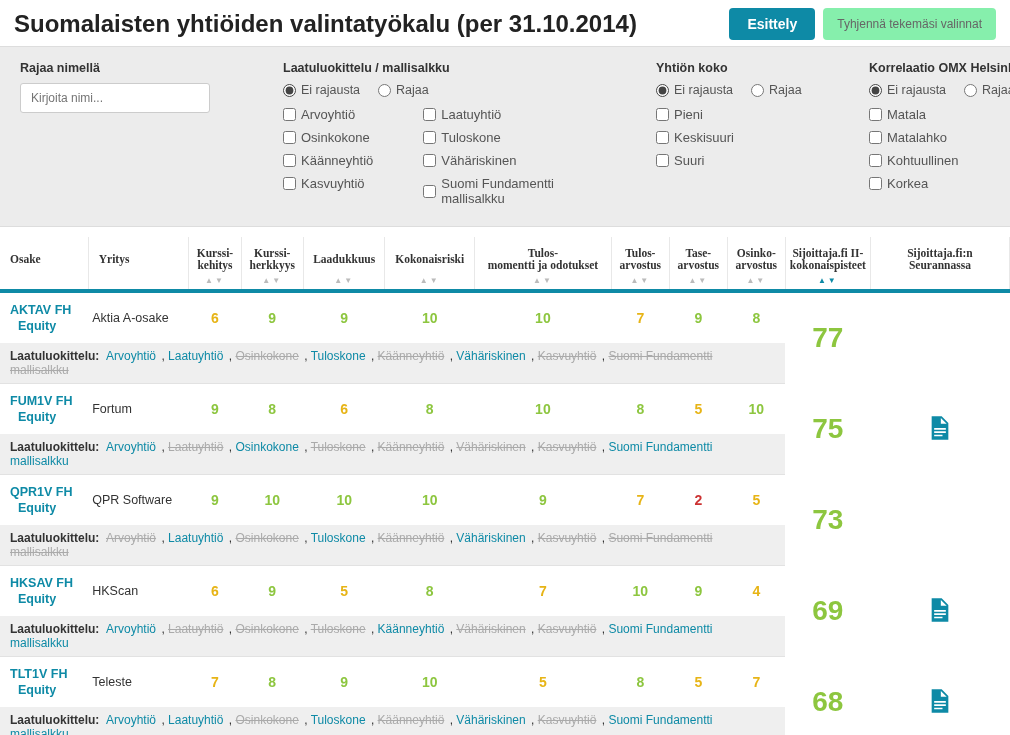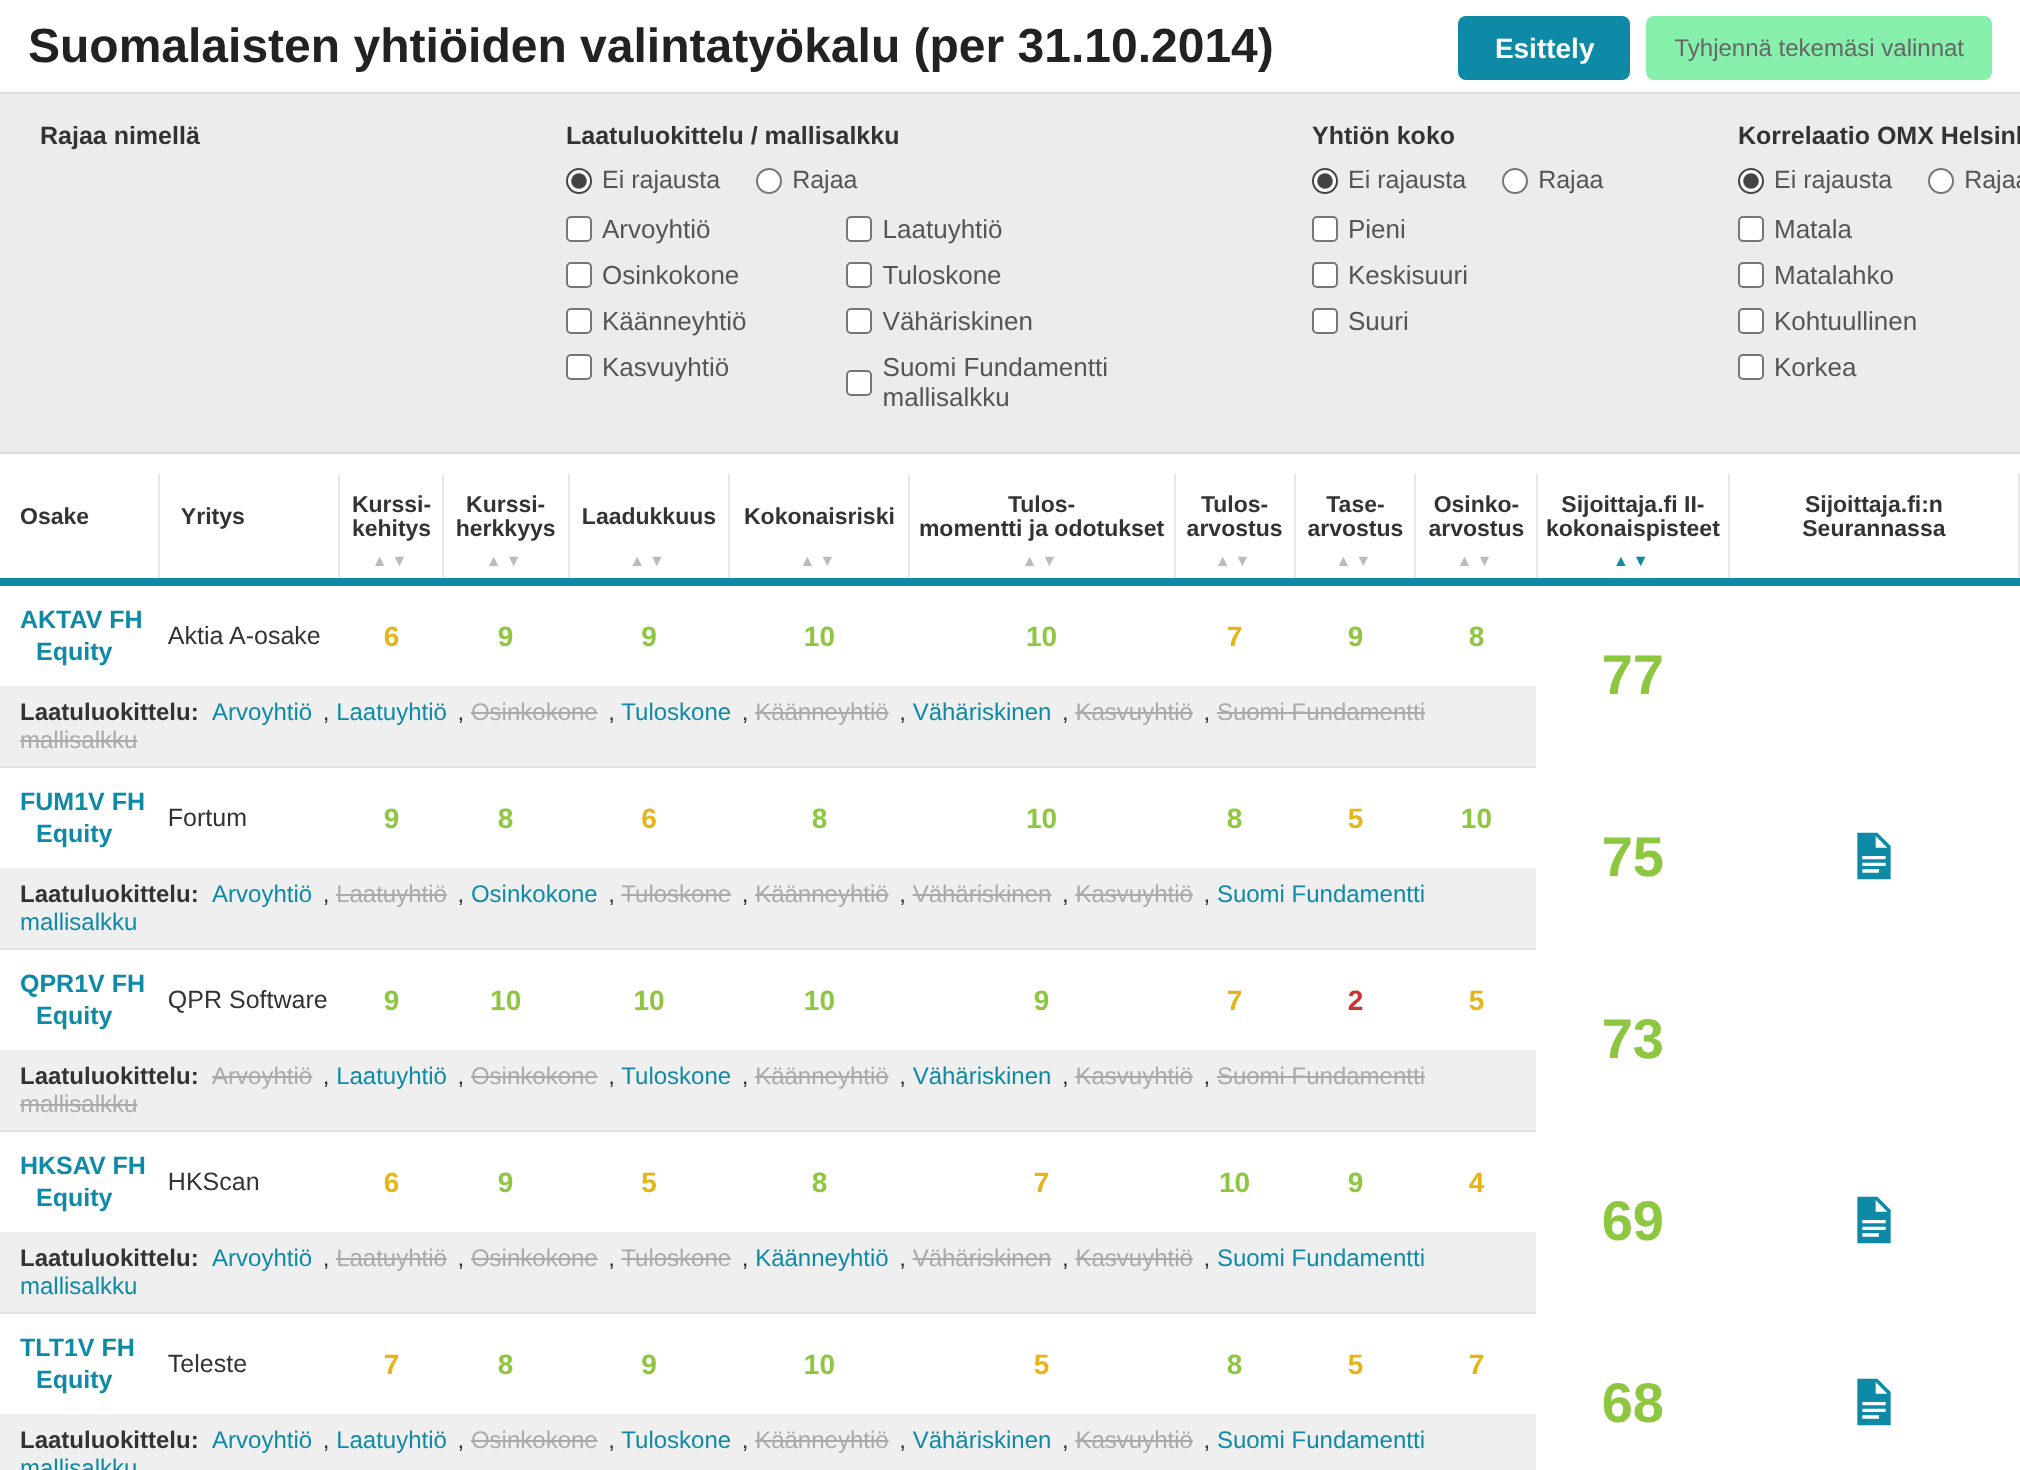--- a/index.html
+++ b/index.html
@@ -14,21 +14,21 @@
   .filter-title { font-weight: 700; font-size: 12.5px; margin-bottom: 8px; color: #333; }
   .name-input { width: 190px; padding: 7px 10px; border: 1px solid #ccc; border-radius: 3px; font-size: 12px; color: #888; }
   .radio-row { display: flex; gap: 18px; margin-bottom: 10px; font-size: 12.5px; }
   .radio-row label, .check-list label { display: flex; align-items: center; gap: 5px; color: #555; cursor: pointer; }
   .check-list { display: flex; flex-direction: column; gap: 8px; }
   .filter-two-col { display: flex; gap: 50px; }
   .check-list input[type=checkbox] { accent-color: #999; }
   .radio-row input[type=radio] { accent-color: #444; }
 
   table.data { width: 100%; border-collapse: collapse; margin-top: 10px; }
-  table.data thead th { font-size: 11.5px; font-weight: 700; text-align: center; padding: 10px 4px 18px; border-bottom: 4px solid #0e8aa6; border-right: 1px solid #e8e8e8; position: relative; background: #fff; }
+  table.data thead th { font-size: 11.5px; font-weight: 700; text-align: center; padding: 10px 4px 18px; border-bottom: 4px solid #0e8aa6; border-right: 1px solid #e8e8e8; position: relative; background: #fff; font-family: Liberation Serif, serif; }
   table.data thead th:first-child, table.data thead th:nth-child(2) { text-align: left; padding-left: 10px; }
   .sort-arrows { position: absolute; left: 50%; transform: translateX(-50%); bottom: 4px; font-size: 8px; color: #bbb; letter-spacing: 2px; }
   .sort-active { color: #0e8aa6; }
 
   tbody tr.data-row td { padding: 10px 4px; text-align: center; font-weight: 700; font-size: 14px; vertical-align: middle; }
   tbody tr.data-row td:first-child { text-align: left; padding-left: 10px; font-size: 12.5px; font-weight: 600; color: #0e8aa6; }
   tbody tr.data-row td:first-child .sub { display: block; font-weight: 700; color: #0e8aa6; margin-top: 2px; padding-left: 8px; }
   tbody tr.data-row td:nth-child(2) { text-align: left; font-weight: 400; font-size: 12.5px; color: #333; }
   .score-total { font-size: 28px; color: #8dc63f; font-weight: 800; }
   .doc-icon svg { width: 20px; height: 24px; }
@@ -50,20 +50,21 @@
   <h1 class="page-title">Suomalaisten yhtiöiden valintatyökalu (per 31.10.2014)</h1>
   <div class="header-buttons">
     <button class="btn-primary">Esittely</button>
     <button class="btn-secondary">Tyhjennä tekemäsi valinnat</button>
   </div>
 </div>
 
 <div class="filter-panel">
   <div class="filter-col" style="width:200px">
     <div class="filter-title">Rajaa nimellä</div>
+    <input class="name-input" placeholder="Kirjoita nimi..." style="">
   </div>
 
   <div class="filter-col" style="width:310px">
     <div class="filter-title">Laatuluokittelu / mallisalkku</div>
     <div class="radio-row">
       <label>
           <input type="radio" name="q" checked="" style="">
           <span>Ei rajausta</span>
         </label>
       <label>

